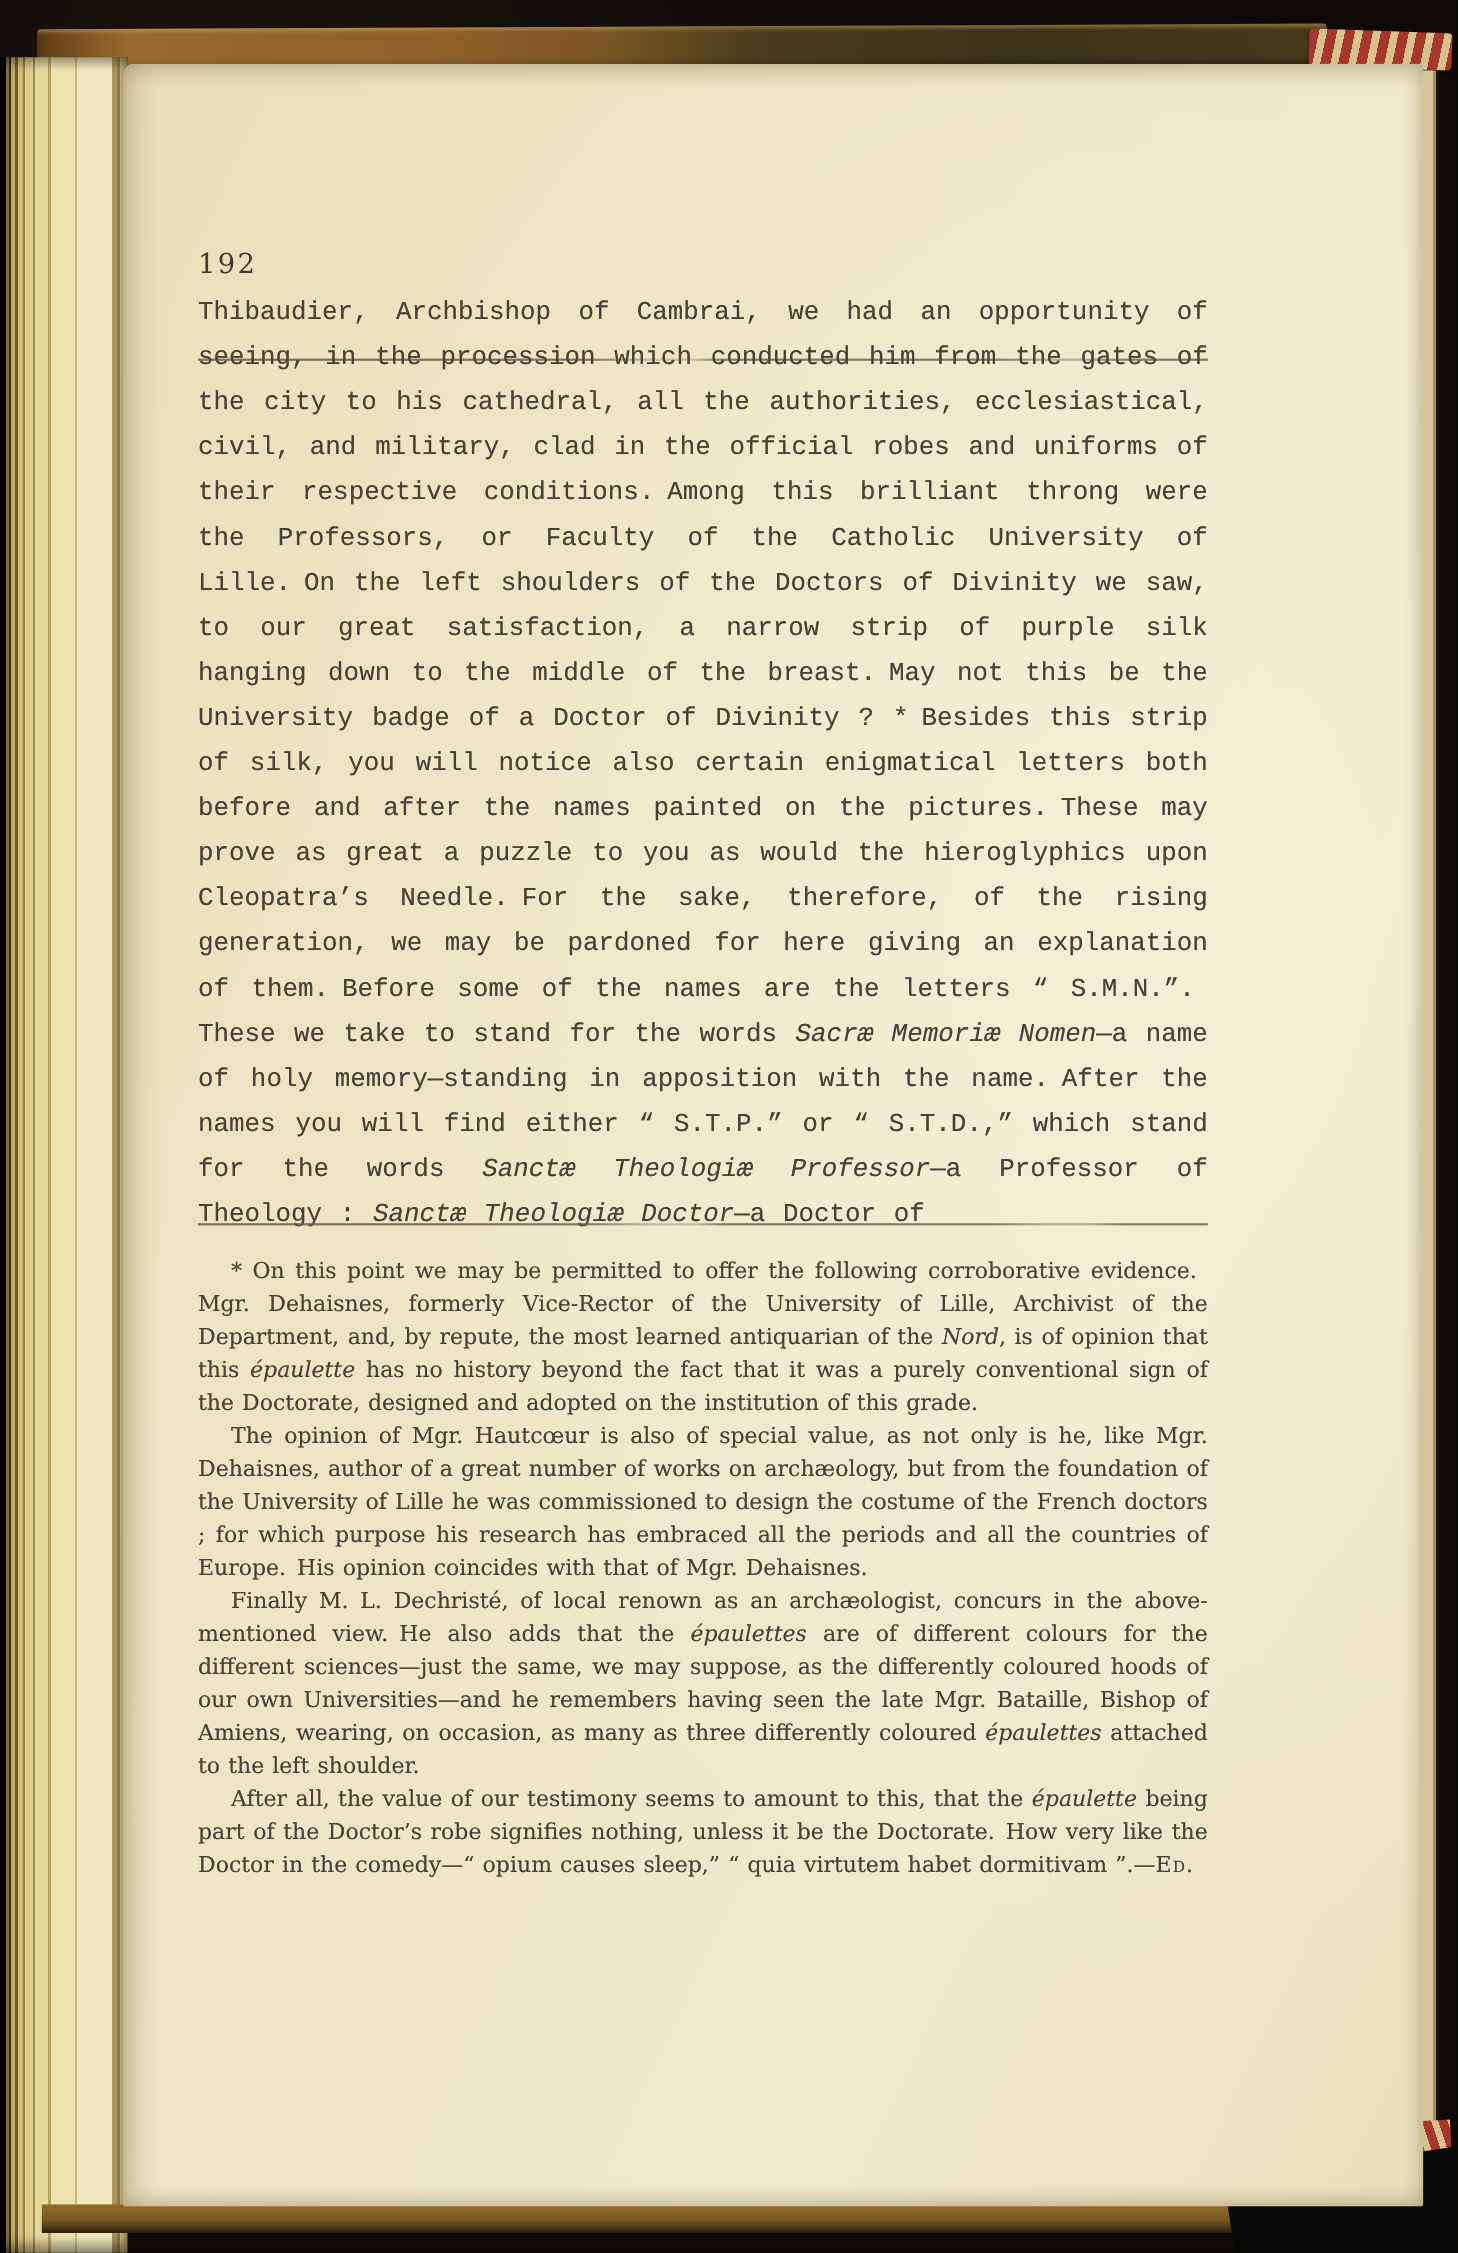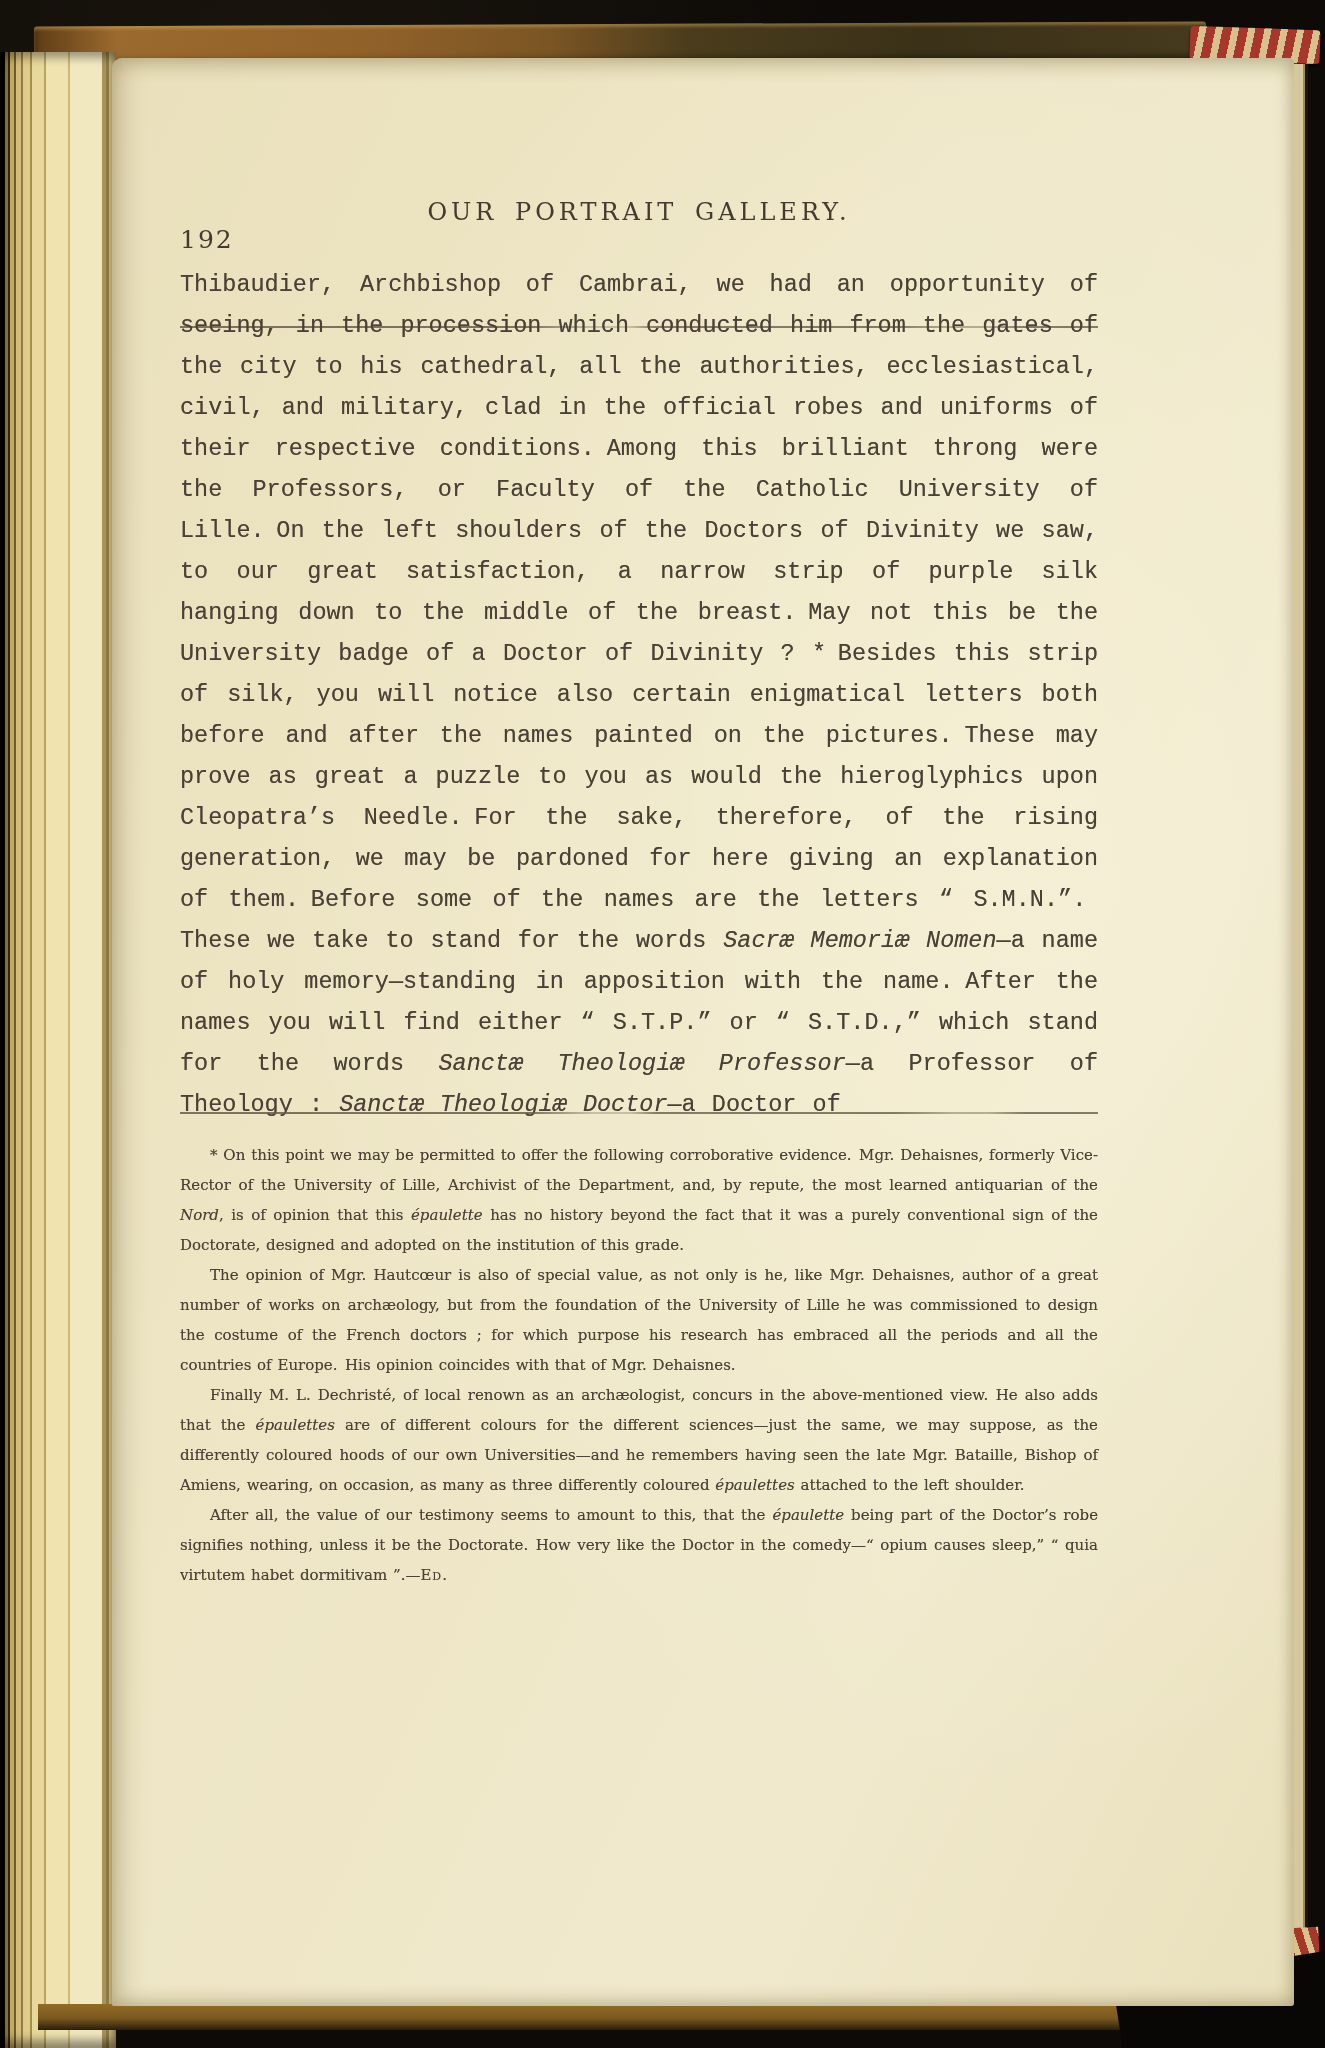--- a/index.html
+++ b/index.html
@@ -82,21 +82,21 @@
   }
   .rule-header{top:268px;}
   .rule-footnote{top:1054px;}
   .body-par{
     position:absolute;left:68px;top:206px;width:918px;margin:0;
     font-size:23.5px;line-height:41px;text-align:justify;color:#4a4136;
     word-spacing:2px;text-shadow:0 0 .6px rgba(74,65,54,.55);font-family:Liberation Mono, monospace;
   }
   .footnote{
     position:absolute;left:68px;top:1082px;width:918px;
-    font-size:15px;line-height:30px;text-align:justify;color:#4a4136;
+    font-size:20px;line-height:30px;text-align:justify;color:#4a4136;
     word-spacing:1px;text-shadow:0 0 .5px rgba(74,65,54,.5);
   }
   .fn-para{margin:0;text-indent:30px;}
   .it{font-style:italic;}
   .sc{font-variant:small-caps;letter-spacing:1px;}
 </style>
 </head>
 <body>
 
 <div class="cover-top-band"></div>
@@ -104,21 +104,20 @@
 <div class="page-edges-left"></div>
 <div class="page-right-sliver"></div>
 <div class="bottom-band"></div>
 <div class="headband-bottom"></div>
 <div class="corner-cloth"></div>
 
 <div class="page">
 
   <div class="pageno">192</div>
 
-  <div class="running-title">OUR PORTRAIT GALLERY.</div>
 
   <div class="rule rule-header"></div>
 
   <p class="body-par"><span>Thibaudier, Archbishop of Cambrai, we had an opportunity of seeing, in the procession which conducted him from the gates of the city to his cathedral, all the authorities, ecclesiastical, civil, and military, clad in the official robes and uniforms of their respective conditions. Among this brilliant throng were the Professors, or Faculty of the Catholic University of Lille. On the left shoulders of the Doctors of Divinity we saw, to our great satisfaction, a narrow strip of purple silk hanging down to the middle of the breast. May not this be the University badge of a Doctor of Divinity ? * Besides this strip of silk, you will notice also certain enigmatical letters both before and after the names painted on the pictures. These may prove as great a puzzle to you as would the hieroglyphics upon Cleopatra’s Needle. For the sake, therefore, of the rising generation, we may be pardoned for here giving an explanation of them. Before some of the names are the letters “ S.M.N.”. These we take to stand for the words </span><span class="it">Sacræ Memoriæ Nomen</span><span>—a name of holy memory—standing in apposition with the name. After the names you will find either “ S.T.P.” or “ S.T.D.,” which stand for the words </span><span class="it">Sanctæ Theologiæ Professor</span><span>—a Professor of Theology : </span><span class="it">Sanctæ Theologiæ Doctor</span><span>—a Doctor of</span></p>
 
   <div class="rule rule-footnote"></div>
 
   <div class="footnote">
       <p class="fn-para"><span>* On this point we may be permitted to offer the following corroborative evidence. Mgr. Dehaisnes, formerly Vice-Rector of the University of Lille, Archivist of the Department, and, by repute, the most learned antiquarian of the </span><span class="it">Nord</span><span>, is of opinion that this </span><span class="it">épaulette</span><span> has no history beyond the fact that it was a purely conventional sign of the Doctorate, designed and adopted on the institution of this grade.</span></p>
       <p class="fn-para"><span>The opinion of Mgr. Hautcœur is also of special value, as not only is he, like Mgr. Dehaisnes, author of a great number of works on archæology, but from the foundation of the University of Lille he was commissioned to design the costume of the French doctors ; for which purpose his research has embraced all the periods and all the countries of Europe. His opinion coincides with that of Mgr. Dehaisnes.</span></p>

